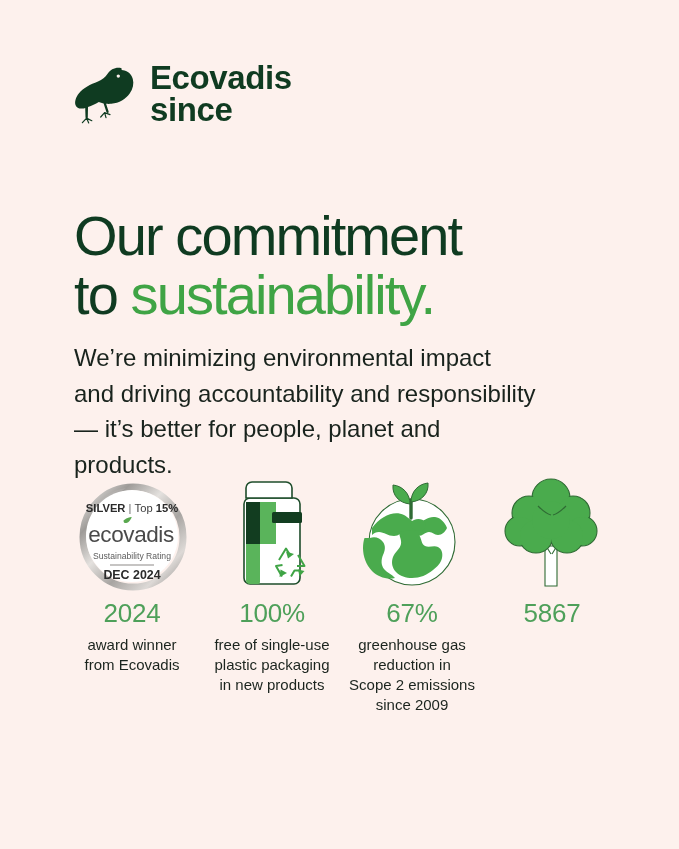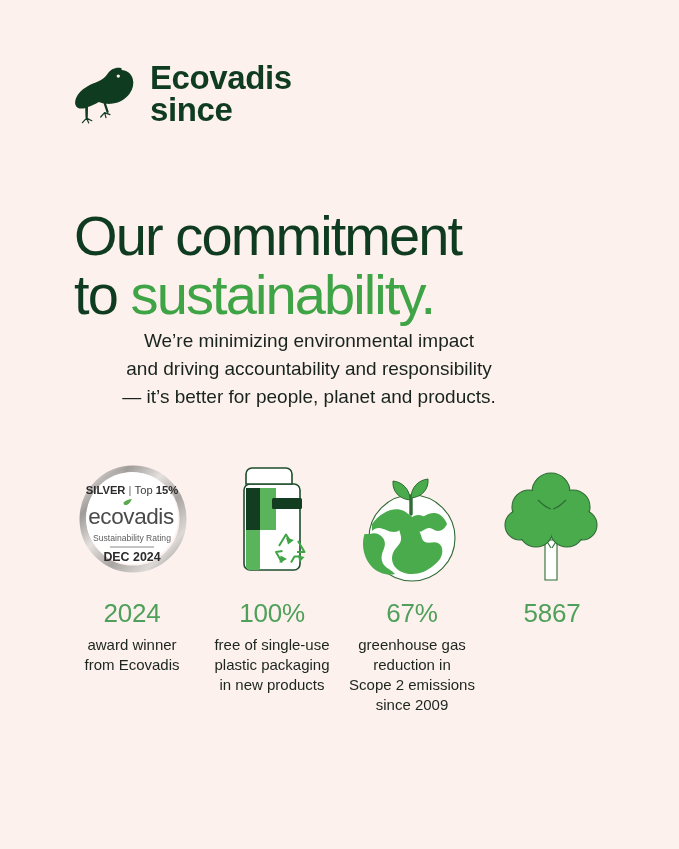--- a/index.html
+++ b/index.html
@@ -50,26 +50,25 @@
     line-height: 1.06;
     letter-spacing: -1.9px;
     color: #0f3b21;
   }
   .headline .accent { color: #3fa445; margin-top: 44px; }
 
   
   .body-copy {
     position: absolute;
     left: 74px;
-    top: 308px;
+    top: 316px;
     width: 470px;
-    font-size: 19px;
+    font-size: 24px;
     line-height: 1.48;
     color: #19231d;
-    text-align: center;
   }
   .body-copy span { display: block; }
 
   
   .stats {
     position: absolute;
     left: 62px;
     top: 462px;
     width: 560px;
     display: flex;
@@ -77,21 +76,21 @@
   }
   .stat {
     width: 140px;
     display: flex;
     flex-direction: column;
     align-items: center;
   }
   .stat-icon {
     height: 130px;
     display: flex;
-    align-items: flex-start;
+    align-items: flex-end;
     justify-content: center;
   }
   .stat-value {
     margin-top: 8px;
     font-size: 26px;
     color: #4ea05a;
     line-height: 1;
     letter-spacing: -0.2px;
   }
   .stat-caption {

